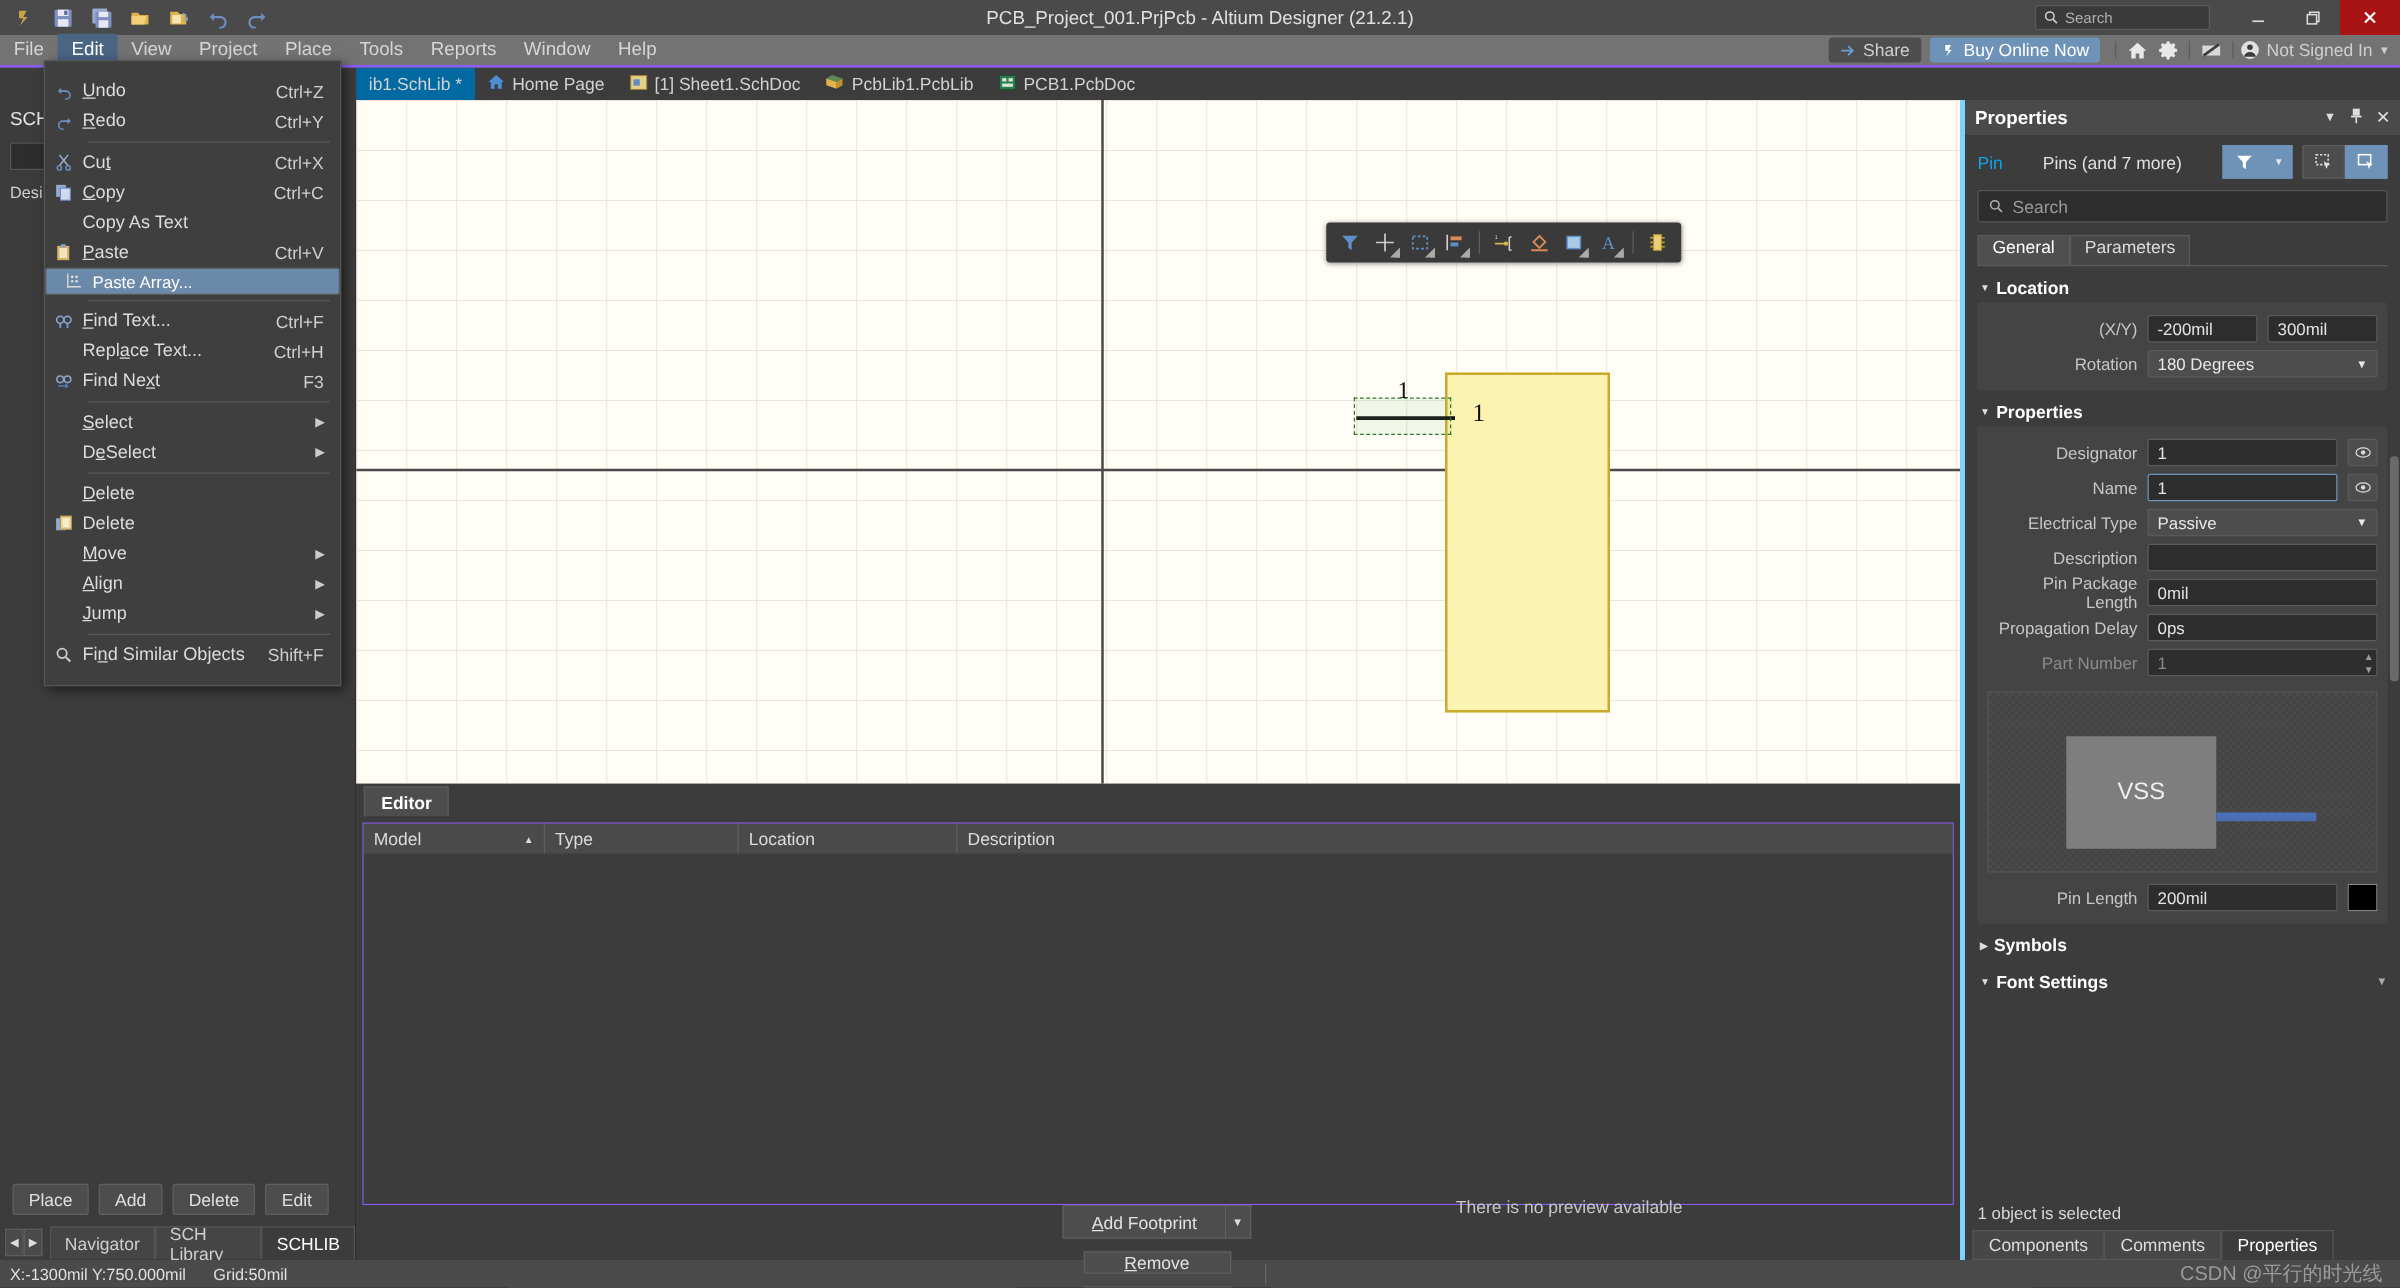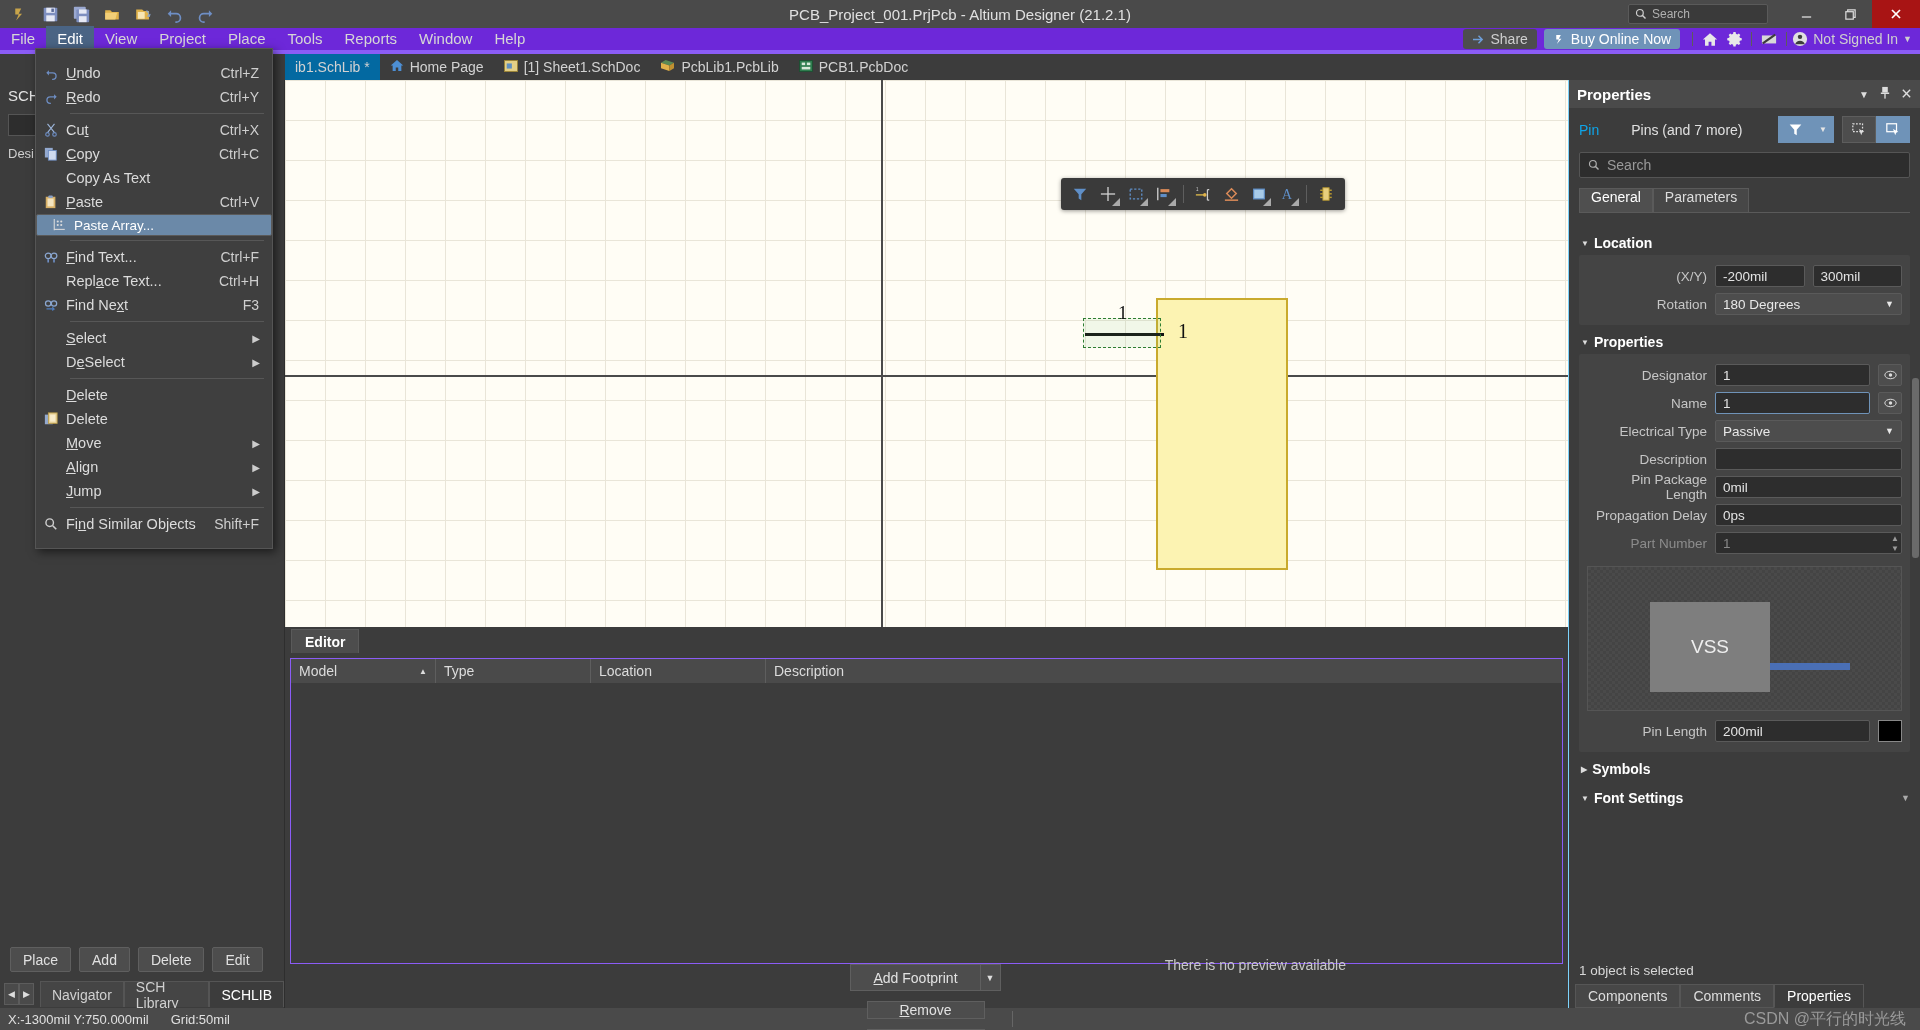--- a/index.html
+++ b/index.html
@@ -16,21 +16,21 @@
   .tb-icons { display:flex; align-items:center; gap:9px; padding-left:8px; }
   .tb-ic { width:22px; height:22px; display:flex; align-items:center; justify-content:center; }
   .title-text { position:absolute; left:0; right:0; text-align:center; font-size:15px; color:#e0e0e0; pointer-events:none; }
   .tb-right { margin-left:auto; display:flex; align-items:center; height:28px; }
   .srch-global { width:140px; height:20px; background:#3a3a3a; border:1px solid #5a5a5a; border-radius:2px;
      display:flex; align-items:center; gap:5px; padding:0 6px; font-size:12px; color:#b0b0b0; margin-right:16px;}
   .wbtn { width:44px; height:28px; display:flex; align-items:center; justify-content:center; color:#ddd; font-size:14px;}
   .wbtn.close { background:#a81414; width:48px; }
 
   
-  .menubar { height:26px; background:#6d28d9; display:flex; align-items:center; position:relative; flex:none; border-bottom:4px solid #8b5cf6;}
+  .menubar { height:26px; background:#737373; display:flex; align-items:center; position:relative; flex:none; border-bottom:2px solid #8b5cf6;}
   .menubar .mi { padding:0 11px; height:26px; line-height:26px; font-size:15px; color:#d6d6d6; }
   .menubar .mi.active { background:#4a6484; color:#fff; }
   .mb-right { margin-left:auto; display:flex; align-items:center; gap:0px; padding-right:8px; }
   .pill { height:20px; border-radius:3px; display:flex; align-items:center; gap:5px; padding:0 9px; font-size:14px; margin-right:7px;}
   .pill.share { background:#4d4d4d; color:#cfcfcf;}
   .pill.buy { background:#6f93b8; color:#fff;}
   .hdr-ic { width:24px; height:22px; display:flex; align-items:center; justify-content:center; color:#e8e8e8;}
   .sep-v { width:1px; height:14px; background:#5c5c5c; margin:0 5px;}
   .signed { display:flex; align-items:center; gap:5px; font-size:14px; color:#cfcfcf; }
 
@@ -100,35 +100,35 @@
   .ep-foot { height:44px; display:flex; align-items:center; gap:10px; padding:0 10px 0 8px;flex-direction:column; }
   .splitbtn { display:flex; }
   .splitbtn .main { height:27px; padding:0 22px; background:#4d4d4d; border:1px solid #5f5f5f; display:flex;
      align-items:center; font-size:14px; color:#e2e2e2;}
   .splitbtn .arw { width:20px; height:27px; background:#4d4d4d; border:1px solid #5f5f5f; border-left:none;
      display:flex; align-items:center; justify-content:center; font-size:9px; color:#ddd;}
   .fbtn { height:27px; width:118px; background:#4d4d4d; border:1px solid #5f5f5f; display:flex; align-items:center;
      justify-content:center; font-size:14px; color:#e2e2e2;}
 
   
-  .props { width:352px; flex:none; background:#3c3c3c; display:flex; flex-direction:column; border-left:1px solid #7dd3fc;}
+  .props { width:352px; flex:none; background:#3c3c3c; display:flex; flex-direction:column; border-left:4px solid #7dd3fc;}
   .pr-head { height:28px; background:#4a4a4a; display:flex; align-items:center; padding:0 8px; flex:none;}
   .pr-title { font-size:15px; font-weight:bold; color:#fff;}
   .pr-hicons { margin-left:auto; display:flex; align-items:center; gap:10px; color:#ddd; font-size:13px;}
   .pr-top { padding:8px 10px 0 10px;}
   .pr-row1 { display:flex; align-items:center; gap:8px;}
   .pin-lab { font-size:14px; color:#0ea5e9;}
   .pins-lab { font-size:14px; color:#e0e0e0; margin-left:24px;}
   .btngrp { margin-left:auto; display:flex; }
   .tgl { width:34px; height:27px; display:flex; align-items:center; justify-content:center; border:1px solid #5d5d5d; background:#4d4d4d; color:#e5e5e5;}
   .tgl.on { background:#6f93b8; border-color:#6f93b8;}
   .tgl.arw { width:22px; }
   .searchbox { margin:9px 10px 0 10px; height:26px; background:#2d2d2d; border:1px solid #555; border-radius:2px;
      display:flex; align-items:center; gap:7px; padding:0 8px; font-size:14px; color:#9a9a9a;}
-  .tabrow { display:flex; margin:10px 10px 13px 10px; border-bottom:1px solid #5a5a5a;}
+  .tabrow { display:flex; margin:10px 10px 0 10px; border-bottom:1px solid #5a5a5a;}
   .ptab { height:24px; padding:0 11px; font-size:14px; color:#ddd; background:#474747; border:1px solid #5a5a5a; border-bottom:none;}
   .ptab.active { background:#4f4f4f; color:#fff;}
   .pr-scroll { flex:1; overflow:hidden; position:relative; padding:0 10px;}
   .sect { font-size:14px; font-weight:bold; color:#fff; padding:9px 0 4px 2px; display:flex; align-items:center; gap:5px;}
   .sect .tri { font-size:8px; color:#ddd;}
   .card { background:#444; border-radius:2px; padding:7px 8px;}
   .frow { display:flex; align-items:center; height:28px; gap:8px;}
   .flab { width:120px; text-align:right; font-size:13.5px; color:#c6c6c6; flex:none;}
   .flab.dim { color:#8c8c8c;}
   .inp { height:22px; background:#2d2d2d; border:1px solid #5a5a5a; border-radius:2px; color:#e3e3e3;

